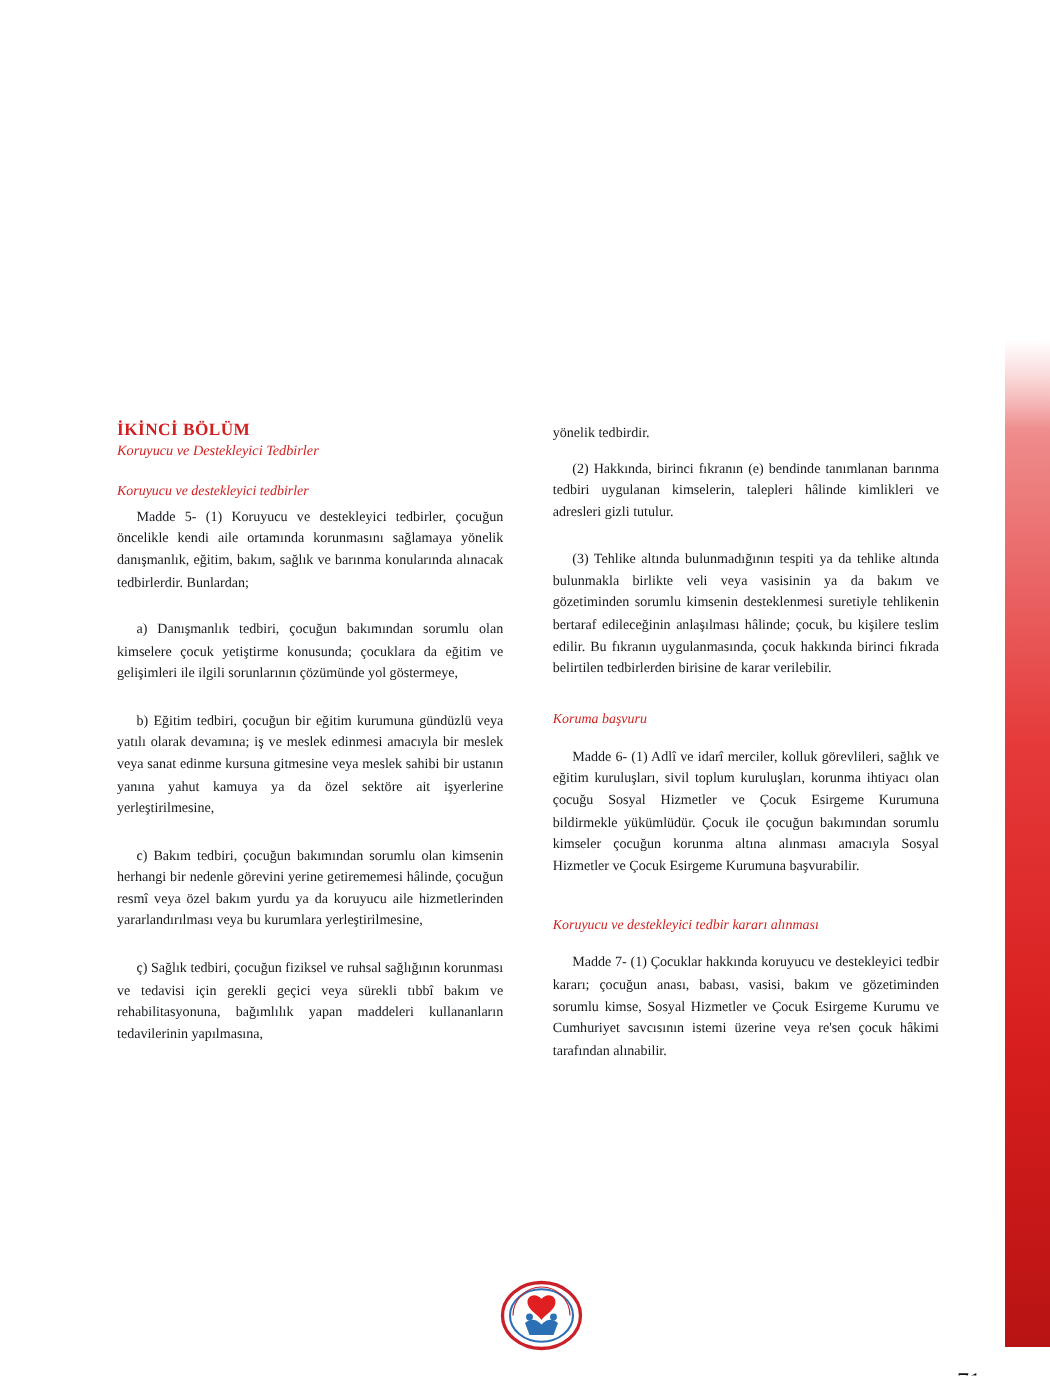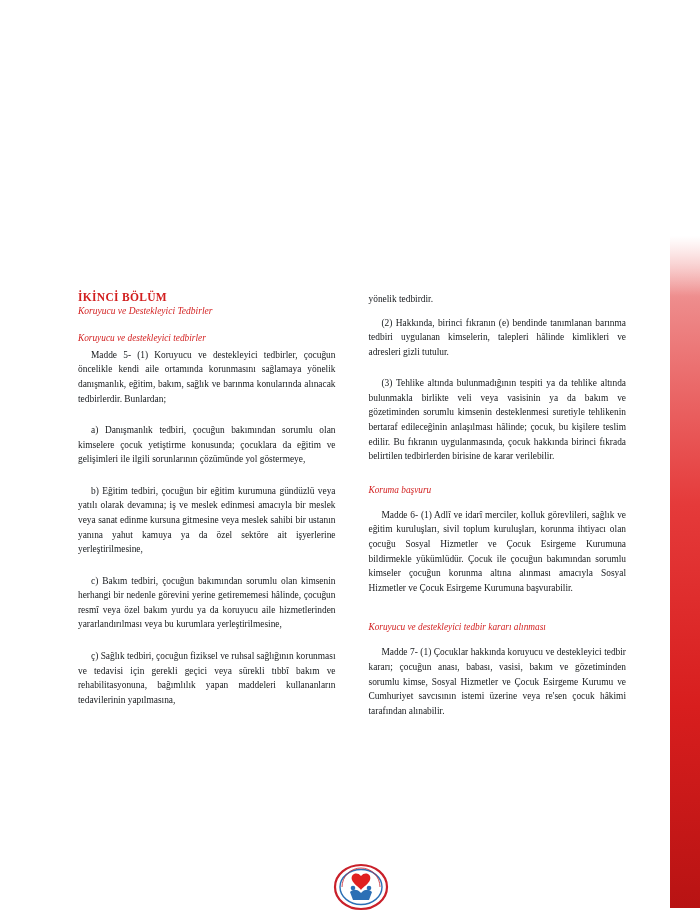--- a/index.html
+++ b/index.html
@@ -10,21 +10,21 @@
     width: 700px;
     height: 917px;
     background: #ffffff;
     font-family: "Liberation Serif", serif;
     position: relative;
     overflow: hidden;
   }
 
   .page {
     position: absolute;
-    left: 0; top: 14px;
+    left: 0; top: 4px;
     width: 700px;
     height: 768px;
     background: #ffffff;
   }
 
   
   .edge-bar {
     position: absolute;
     right: 0;
     top: 222px;

